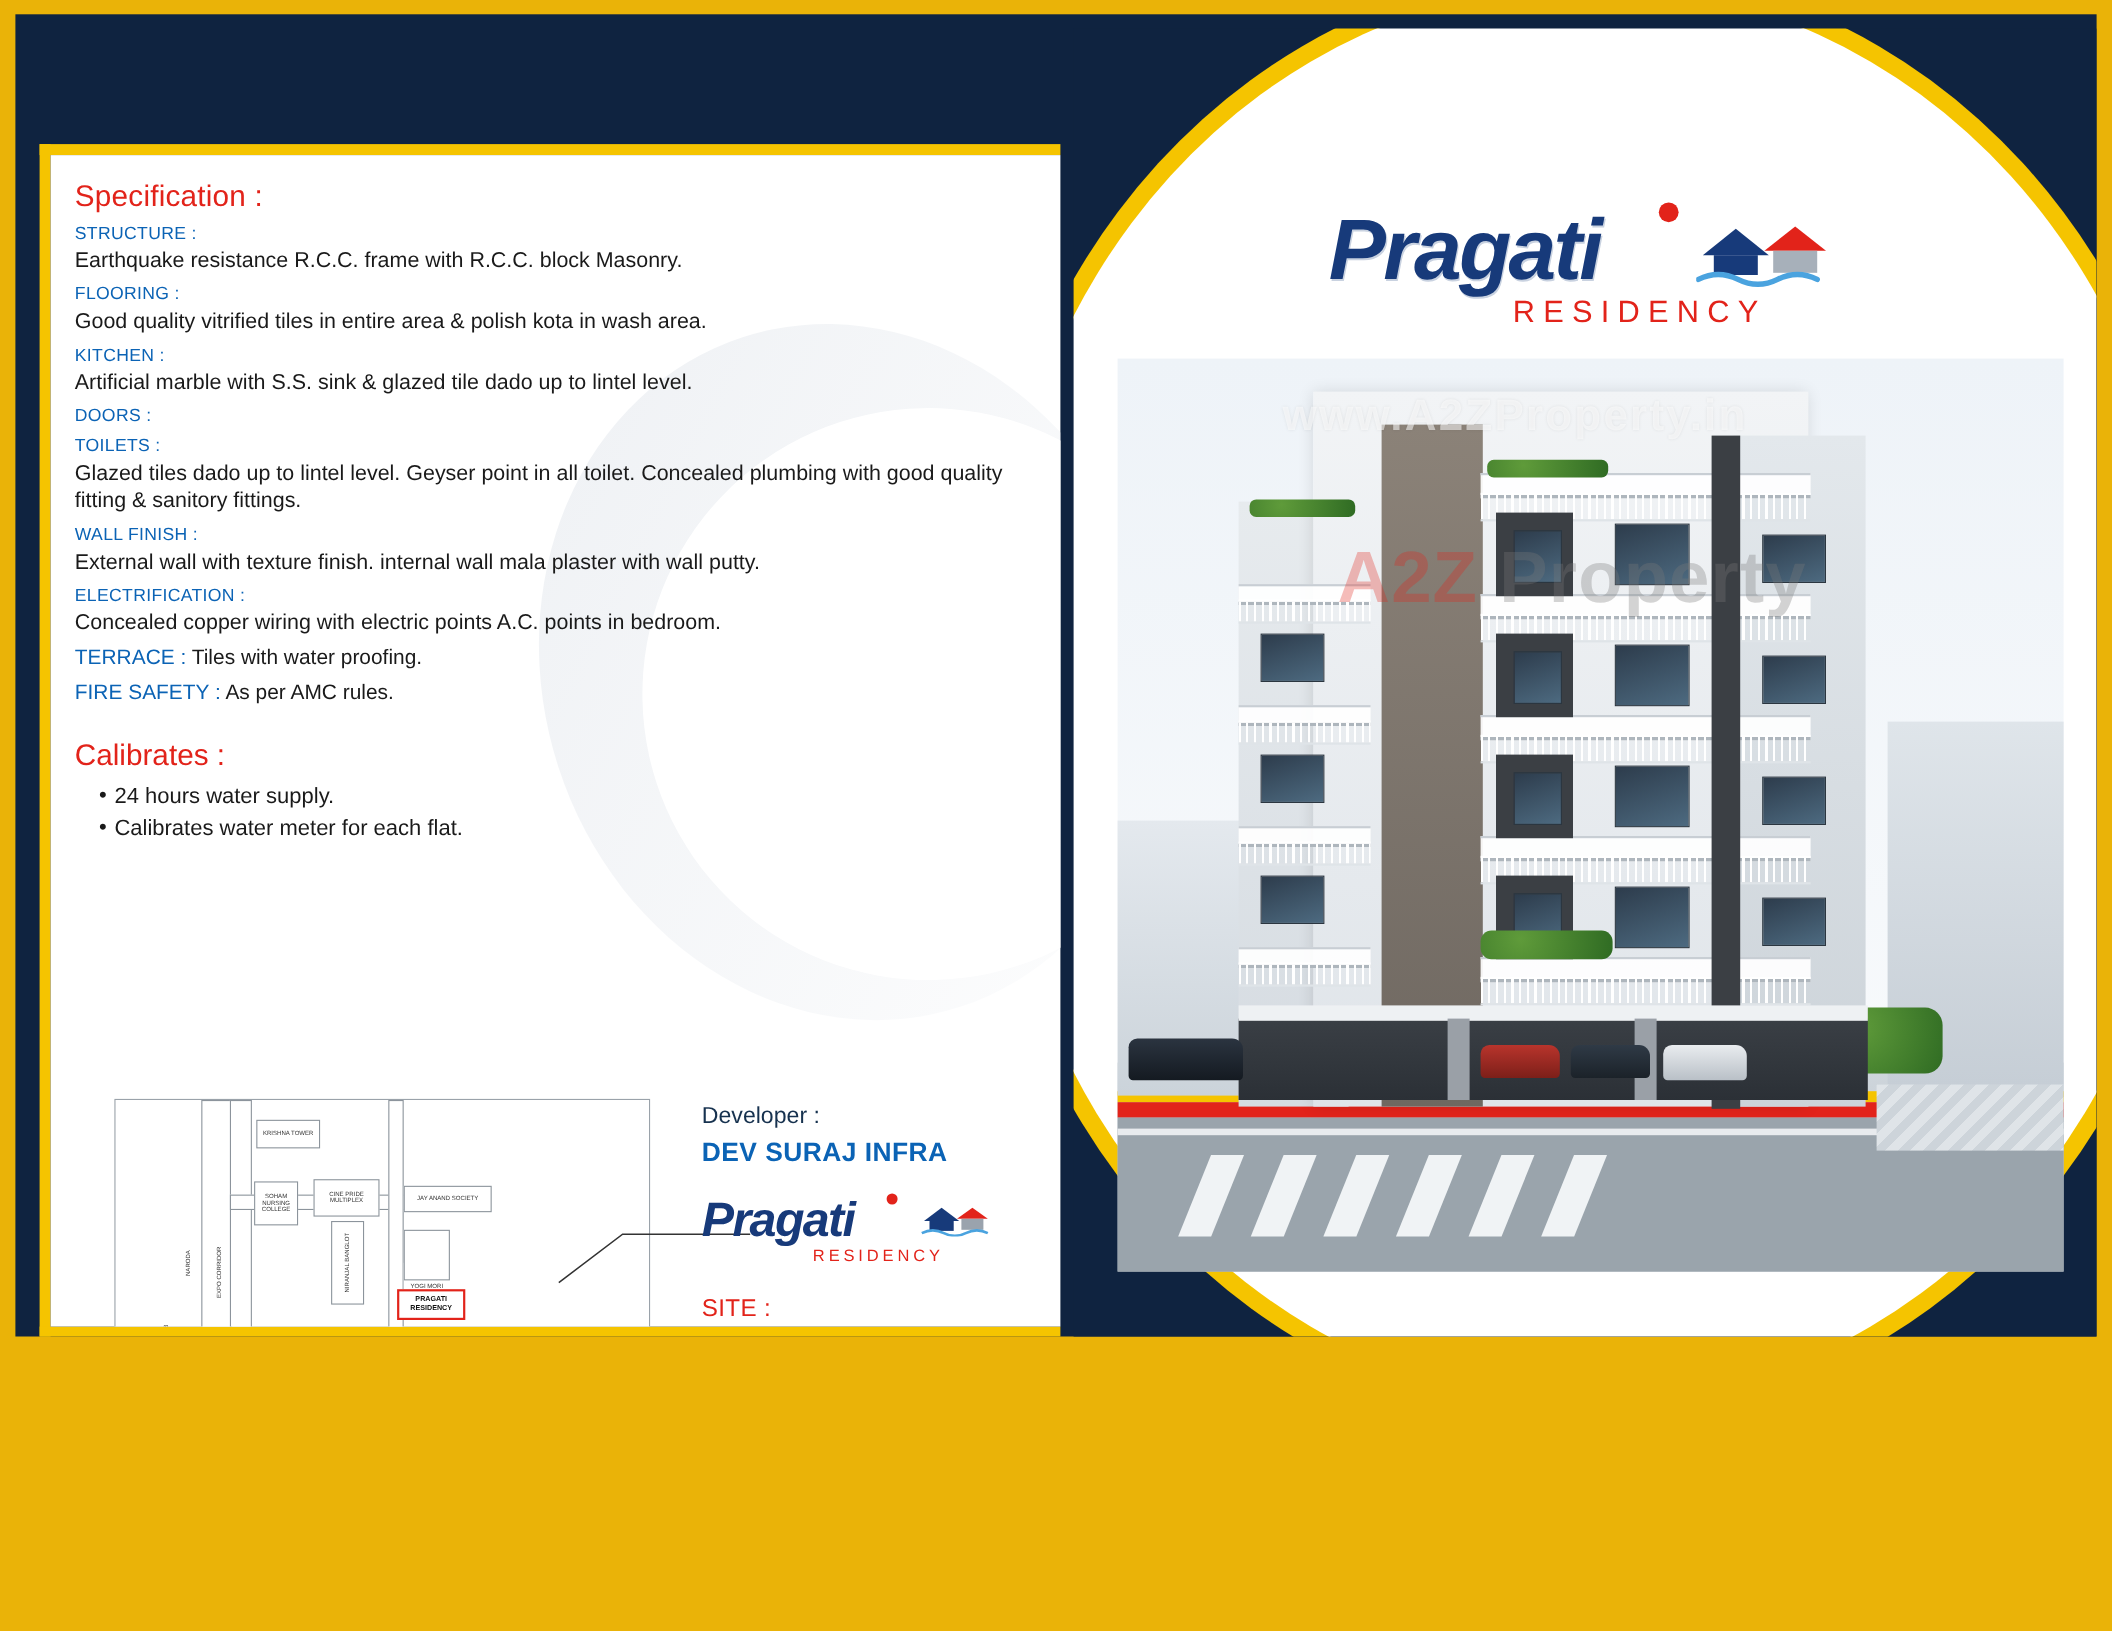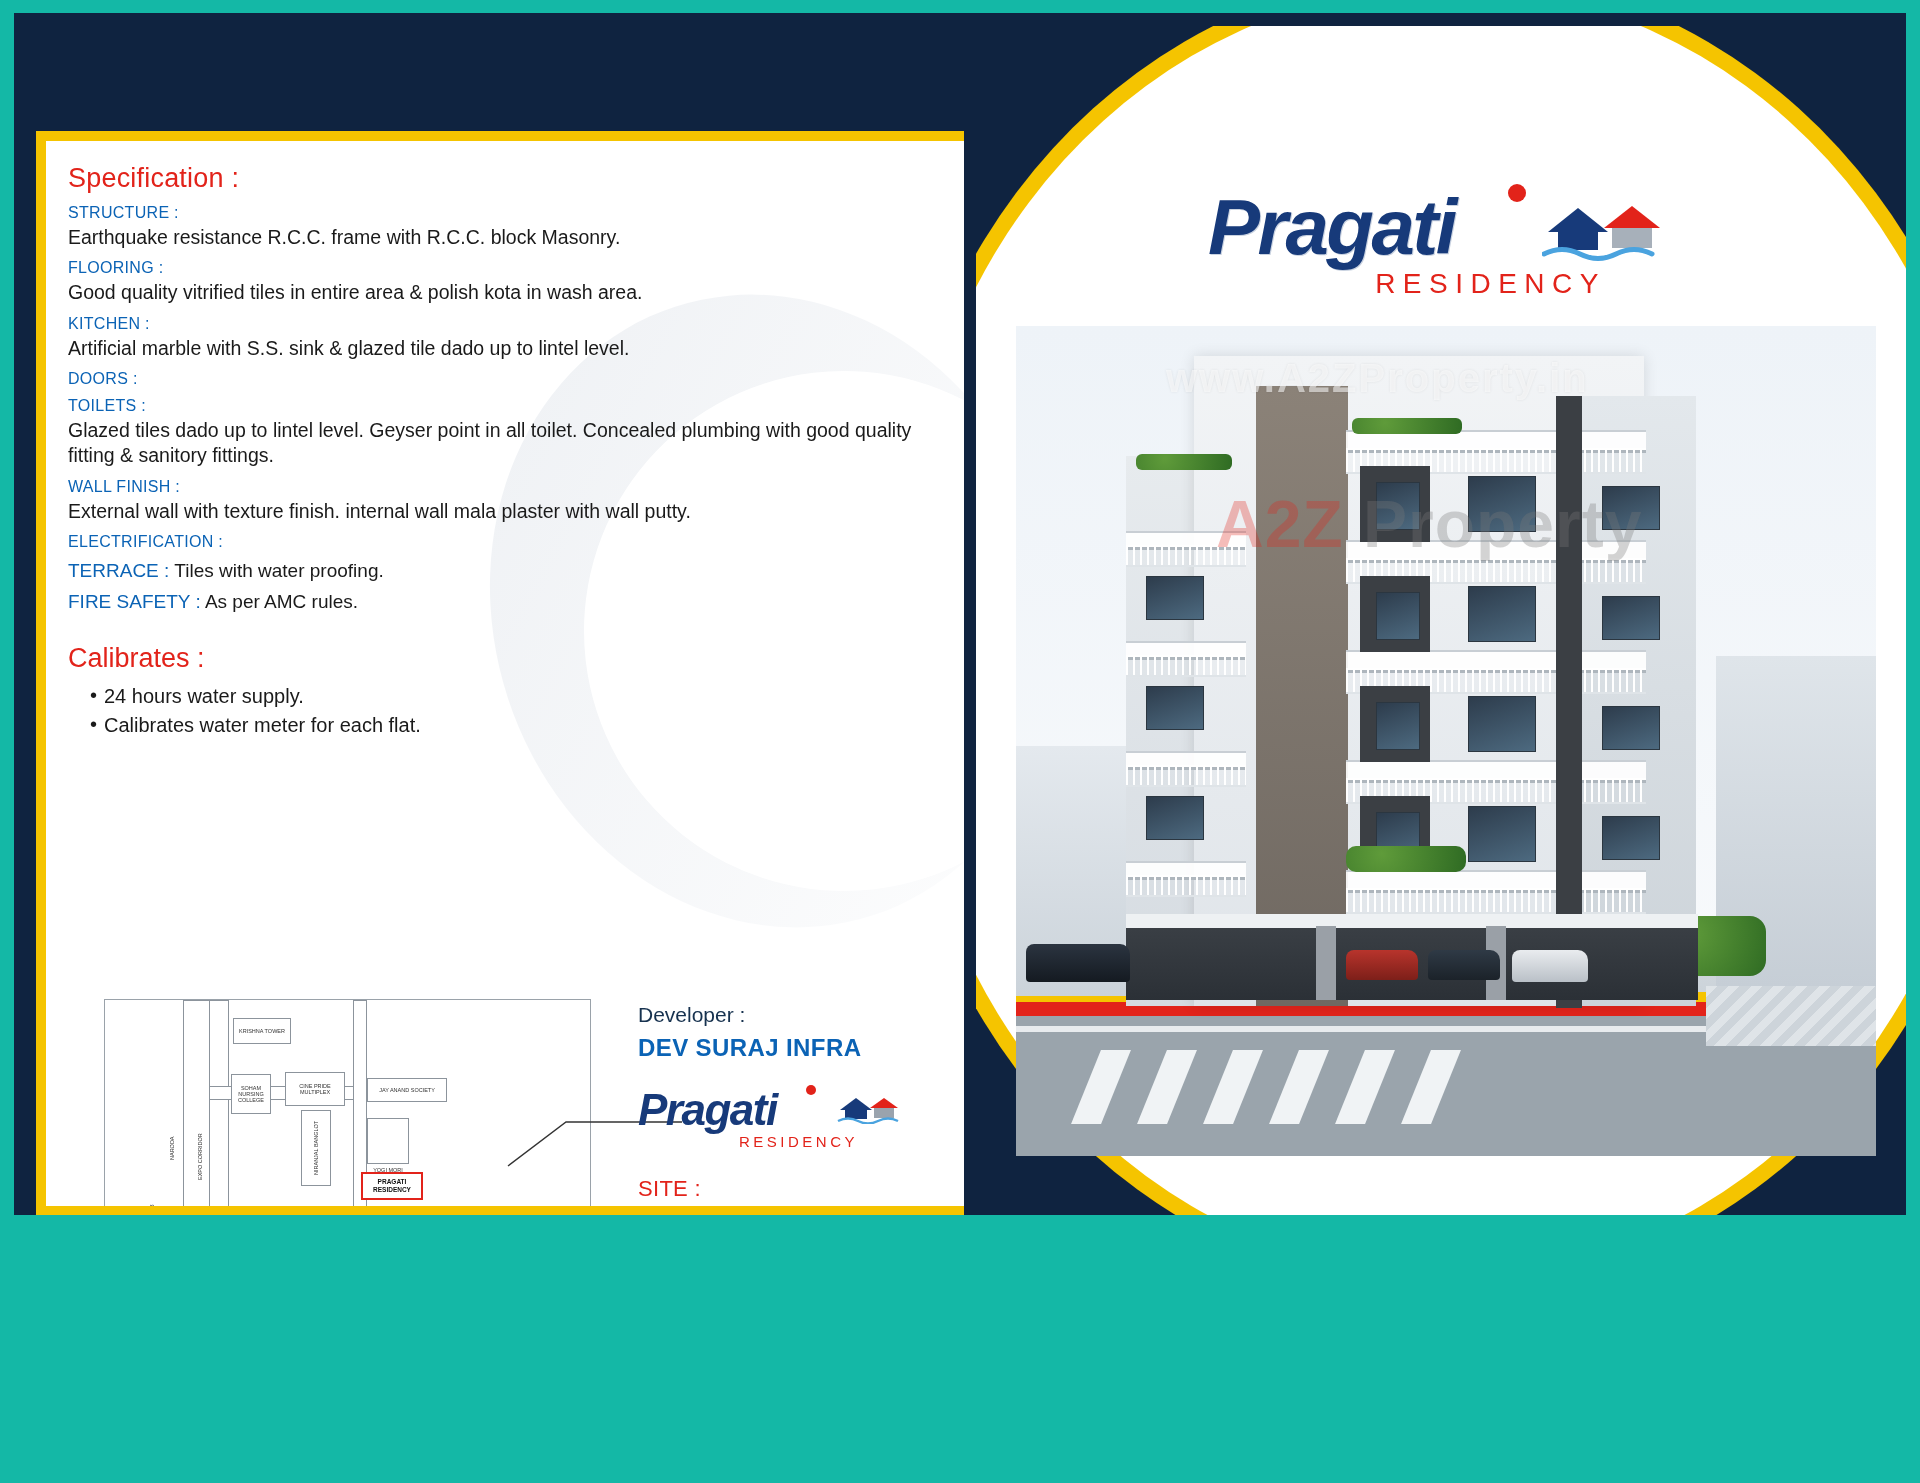--- a/index.html
+++ b/index.html
@@ -12,21 +12,21 @@
     height: 1483px;
     font-family: "Liberation Sans", sans-serif;
     overflow: hidden;
     position: relative;
   }
   .page {
     position: absolute;
     left: 0; top: 0;
     width: 1920px;
     height: 1483px;
-    background: #14b8a6;
+    background: #eab308;
   }
   
   .brochure {
     position: absolute;
     left: 14px;
     top: 13px;
     width: 1892px;
     height: 1202px;
     background: #0f2340;
     overflow: hidden;
@@ -472,20 +472,21 @@
 
         <div class="spec-head">DOORS :</div>
 
         <div class="spec-head">TOILETS :</div>
         <div class="spec-body">Glazed tiles dado up to lintel level. Geyser point in all toilet. Concealed plumbing with good quality fitting &amp; sanitory fittings.</div>
 
         <div class="spec-head">WALL FINISH :</div>
         <div class="spec-body">External wall with texture finish. internal wall mala plaster with wall putty.</div>
 
         <div class="spec-head">ELECTRIFICATION :</div>
+        <div class="spec-body">Concealed copper wiring with electric points A.C. points in bedroom.</div>
 
         <div class="inline-row">
           <span>TERRACE :</span>
           <span class="val">Tiles with water proofing.</span>
         </div>
         <div class="inline-row">
           <span>FIRE SAFETY :</span>
           <span class="val">As per AMC rules.</span>
         </div>
 

